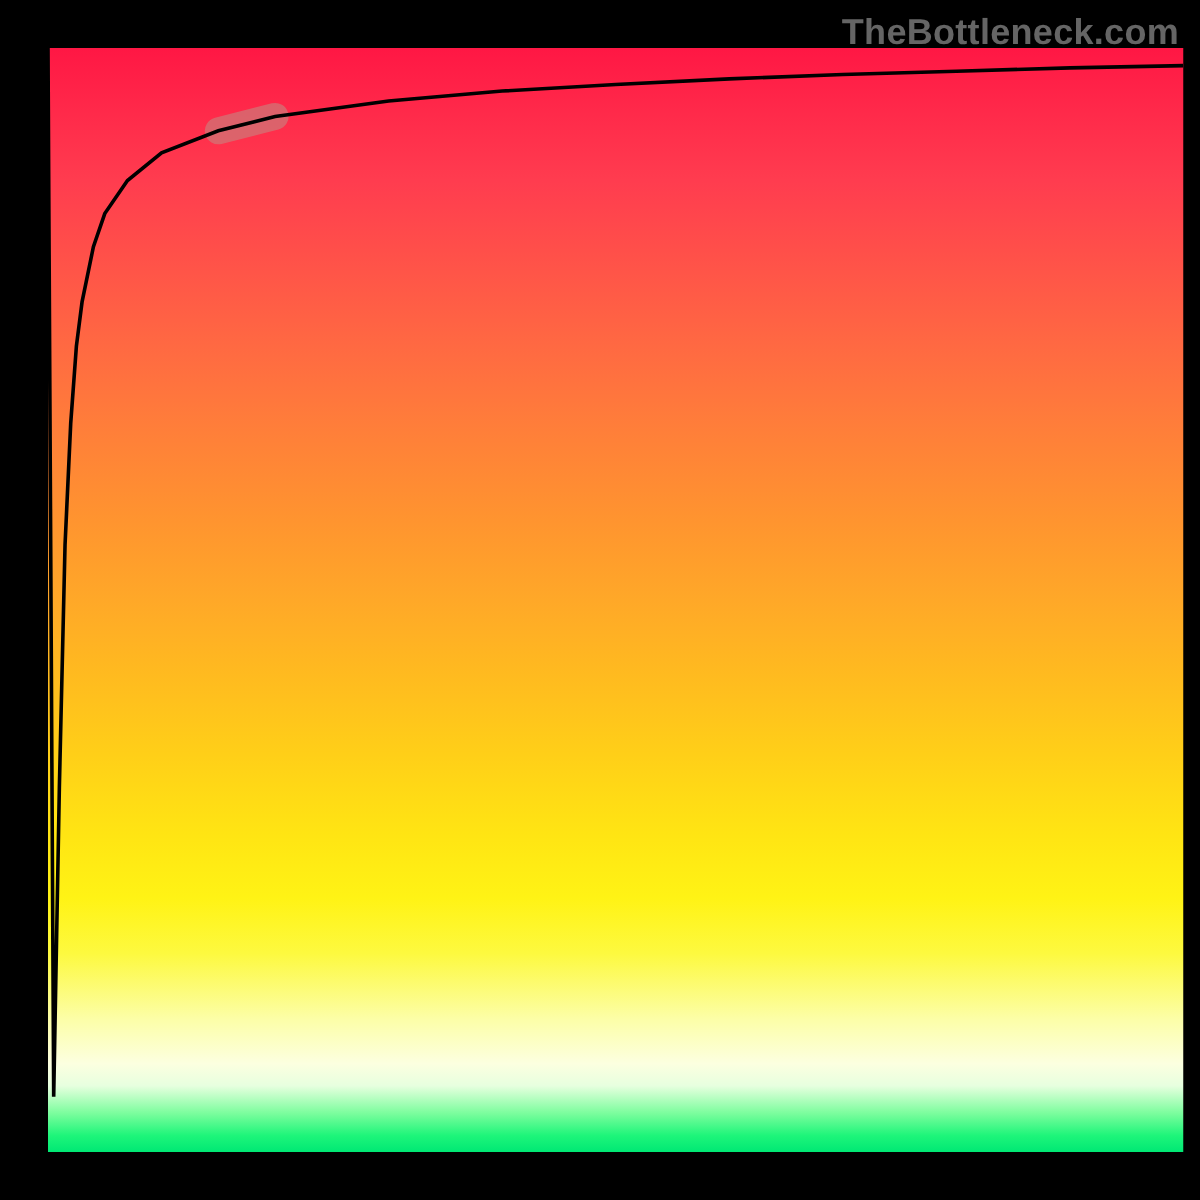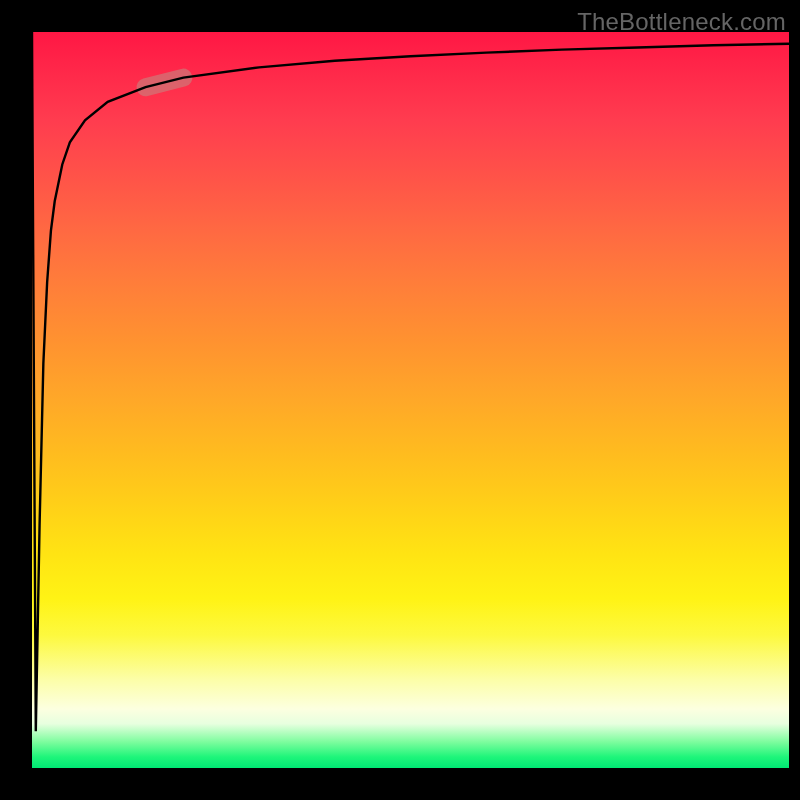--- a/index.html
+++ b/index.html
@@ -10,21 +10,21 @@
     background: #ffffff;
     font-family: Arial, Helvetica, sans-serif;
     position: relative;
   }
   .watermark {
     position: absolute;
     top: 8px;
     right: 14px;
     color: #656565;
     font-size: 24px;
-    font-weight: 400;
+    font-weight: 700;
     letter-spacing: 0.2px;
     z-index: 50;
   }
   .outer-frame {
     position: absolute;
     left: 0;
     top: 0;
     width: 800px;
     height: 800px;
     background: #000;

